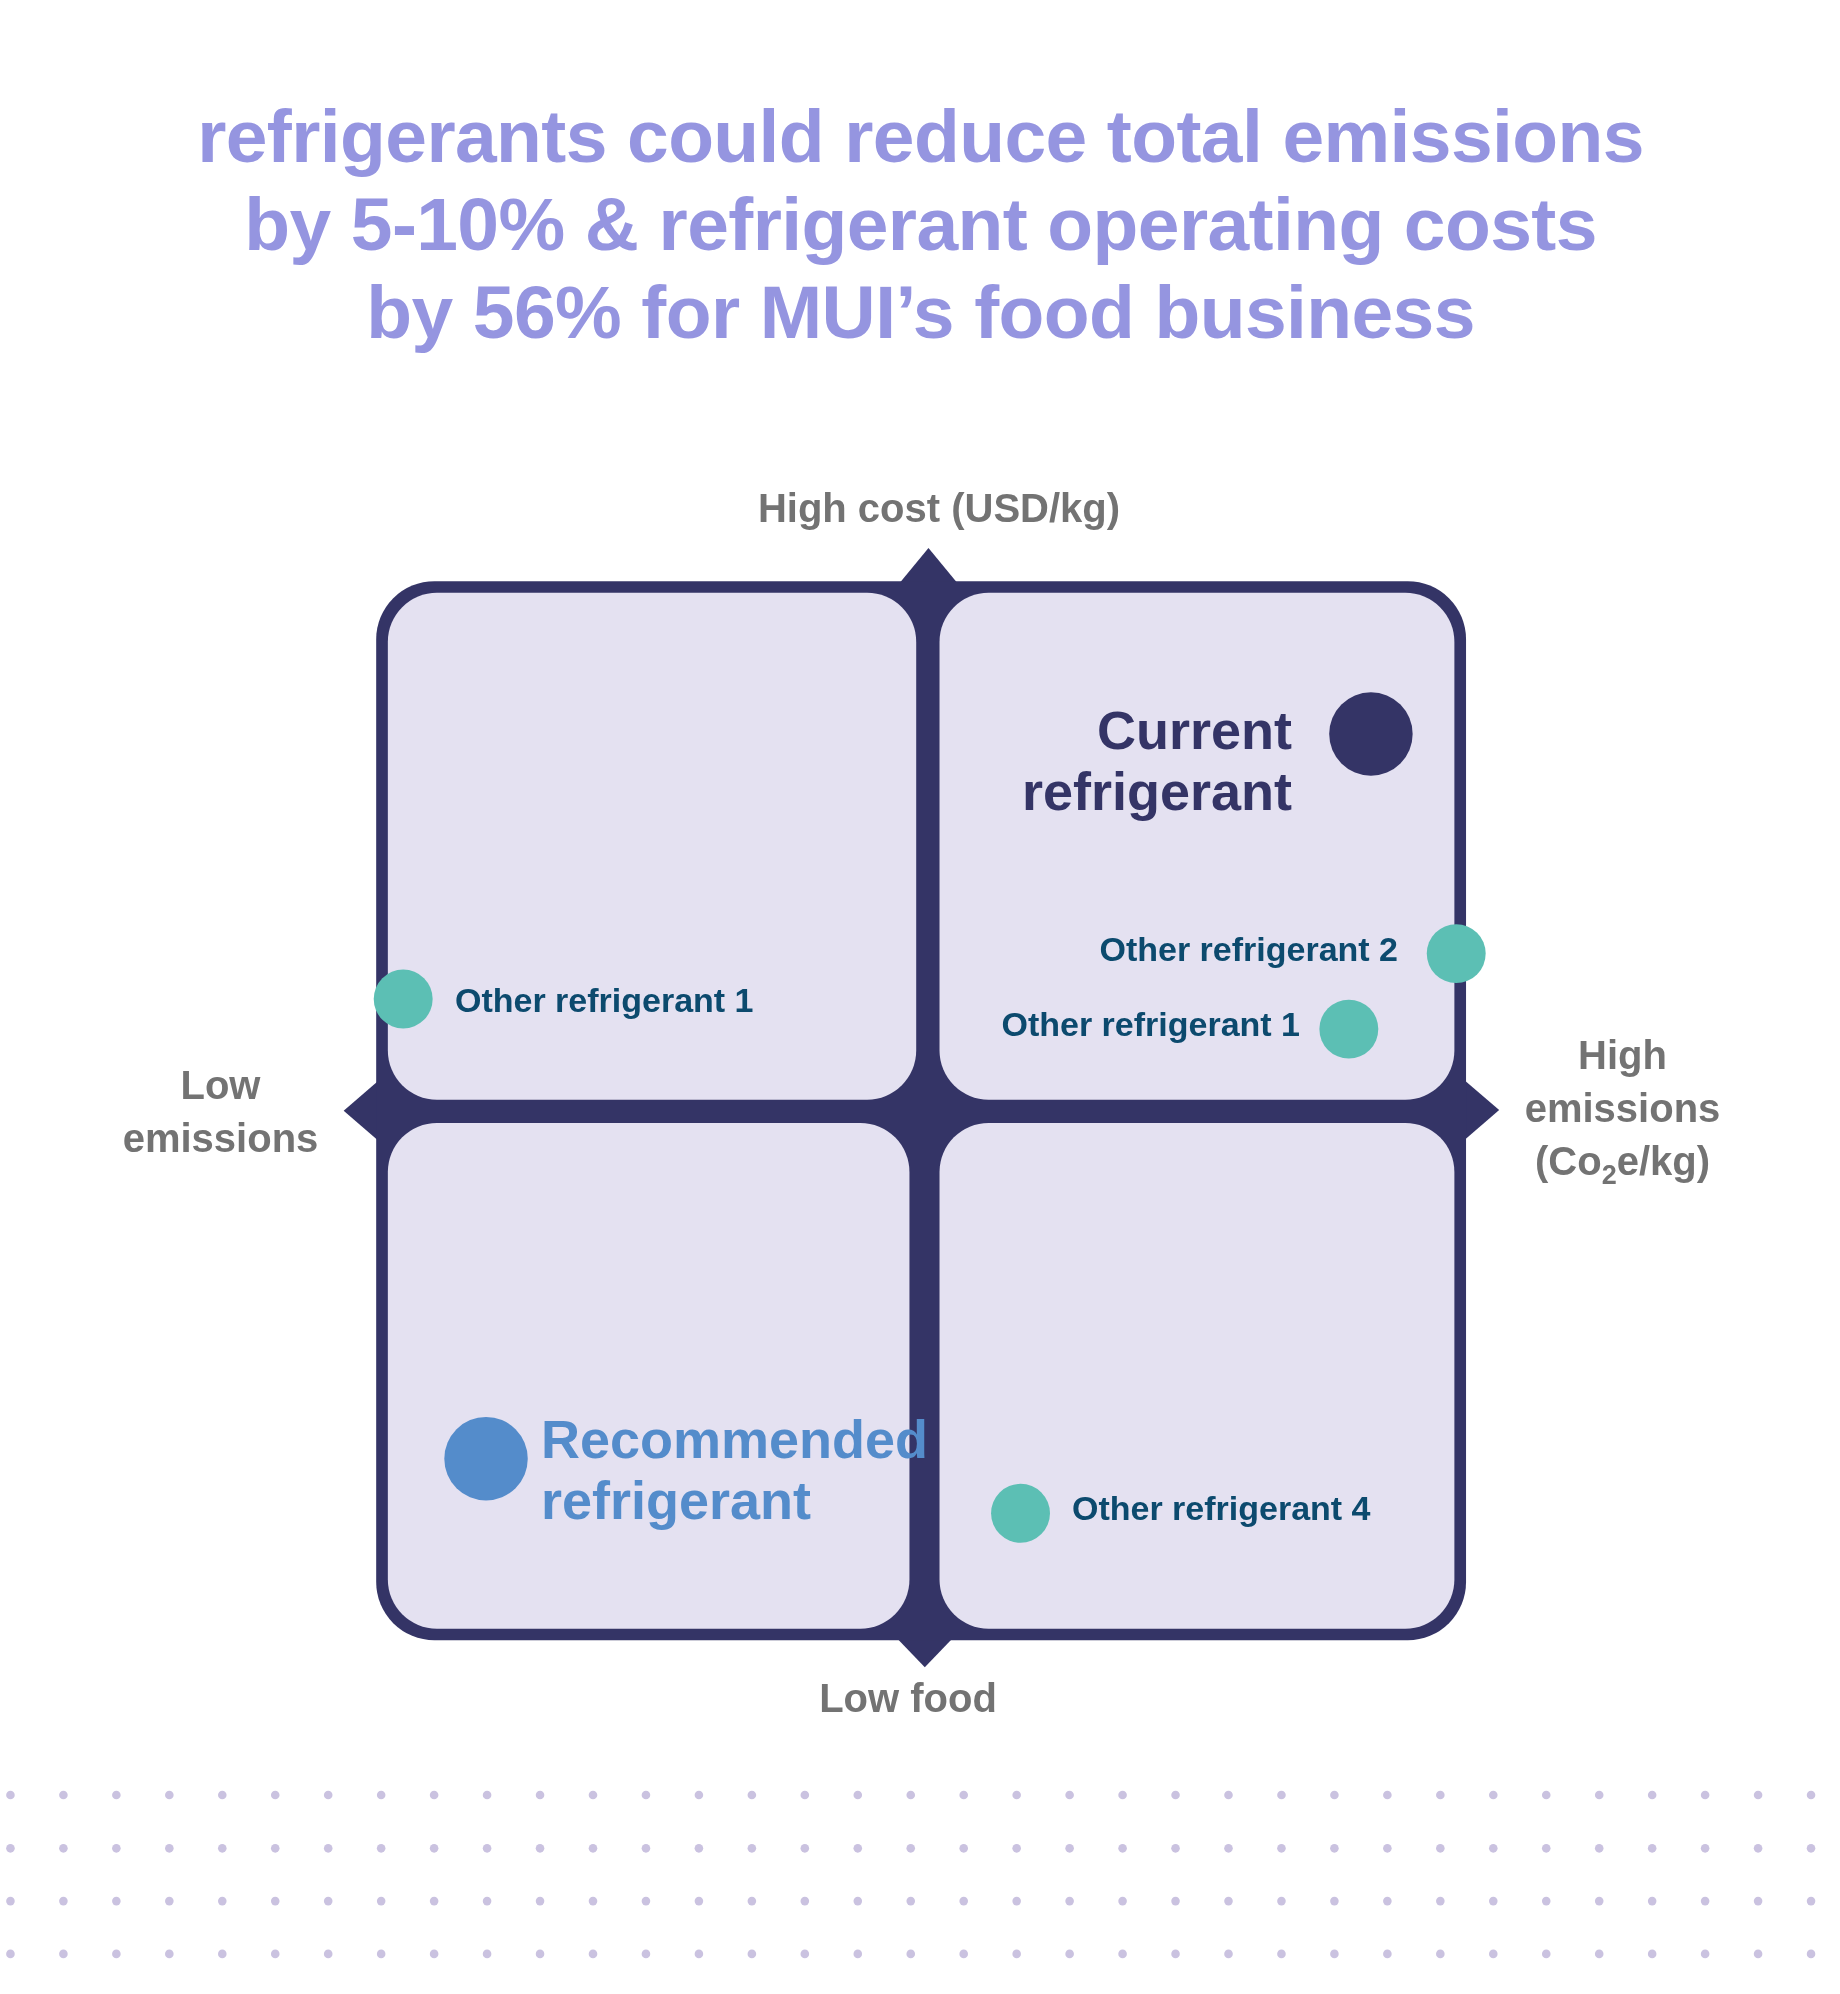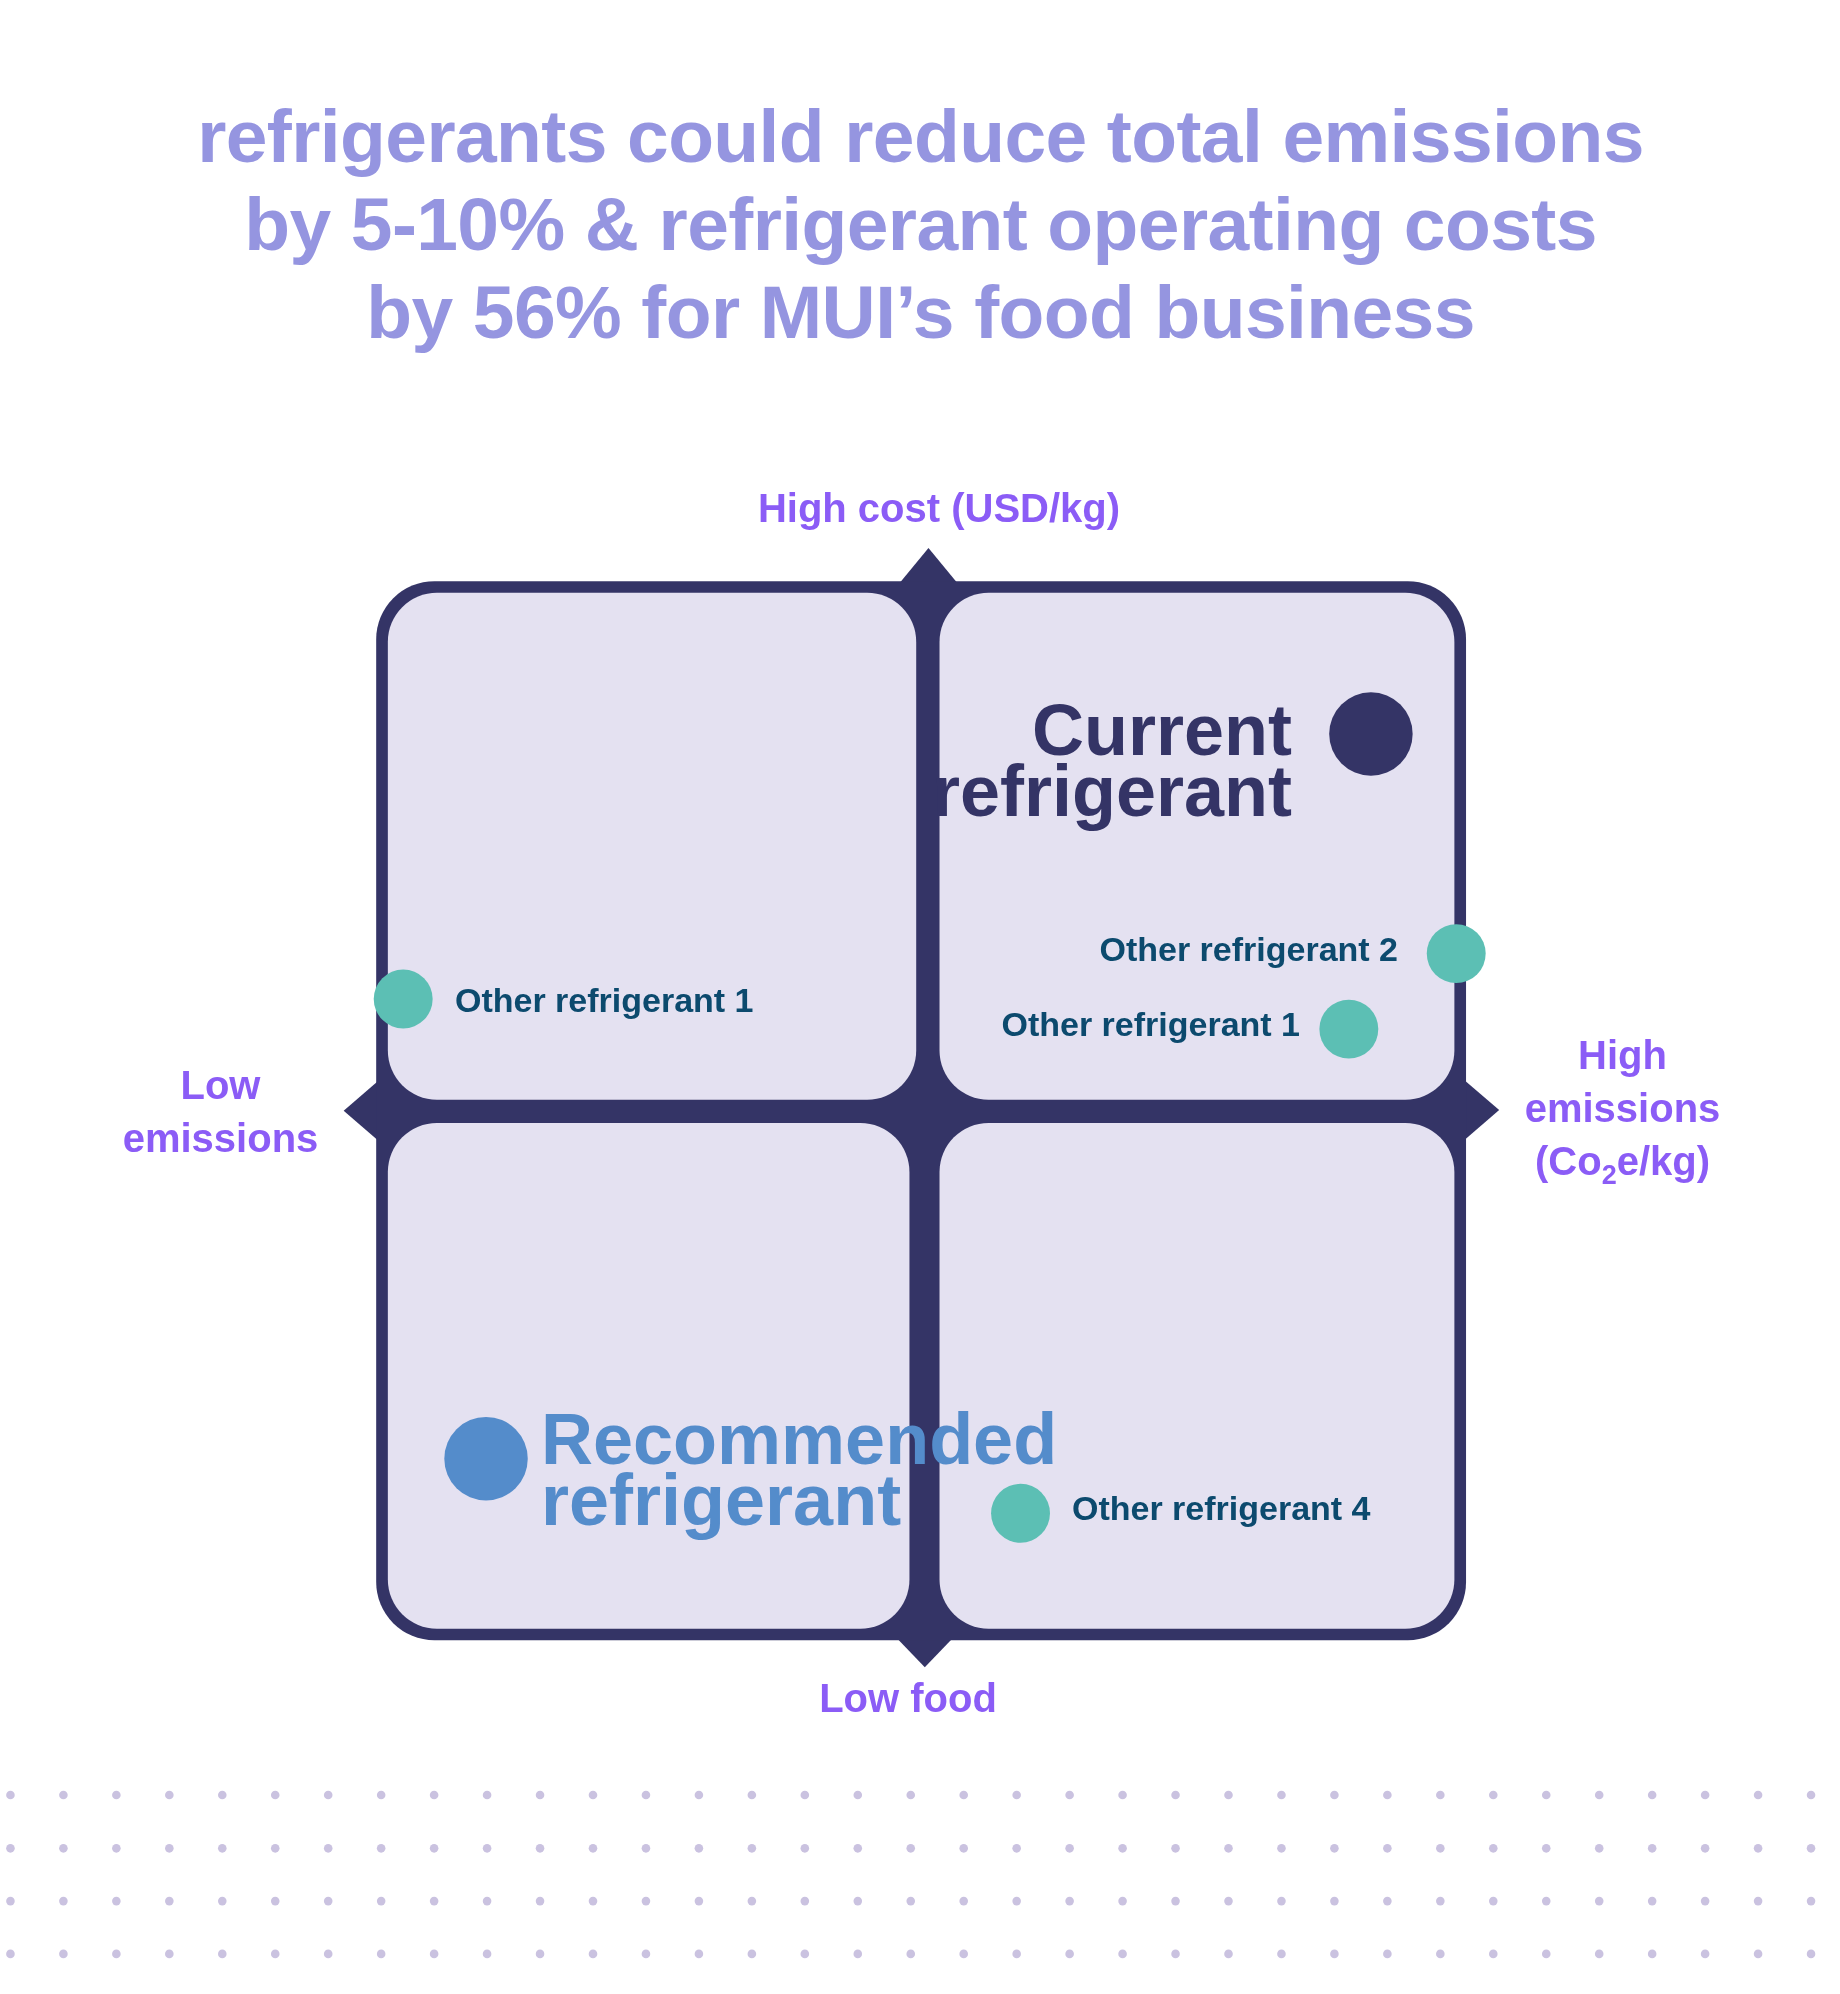--- a/index.html
+++ b/index.html
@@ -2,24 +2,24 @@
 <html style="font-size:9.8px"><head>
 <meta charset="utf-8">
 <style>
   html, body { margin: 0; padding: 0; background: #ffffff; }
   body { width: 1841px; height: 1995px; position: relative; overflow: hidden;
          font-family: "Liberation Sans", sans-serif; }
   .title { position: absolute; left: 0; top: 92px; width: 1841px; text-align: center;
            color: #9595e0; font-weight: bold; font-size: 75px; line-height: 88px;
            letter-spacing: -0.6px; }
   .title div { white-space: nowrap; }
-  .axis-label { position: absolute; color: #8b5cf6; font-weight: bold; font-size: 40px;
+  .axis-label { position: absolute; color: #737373; font-weight: bold; font-size: 40px;
                 line-height: 53px; text-align: center; white-space: nowrap; }
   .quad-label { position: absolute; font-weight: bold; white-space: nowrap; }
-  .big { font-size: 72px; line-height: 61px; }
+  .big { font-size: 54px; line-height: 61px; }
   .small { font-size: 34px; line-height: 37px; }
   .navy { color: #343466; }
   .teal { color: #0c4a6e; }
   .blue { color: #548ccb; }
   svg { position: absolute; left: 0; top: 0; }
 </style>
 </head>
 <body>
 
 <div class="title">

